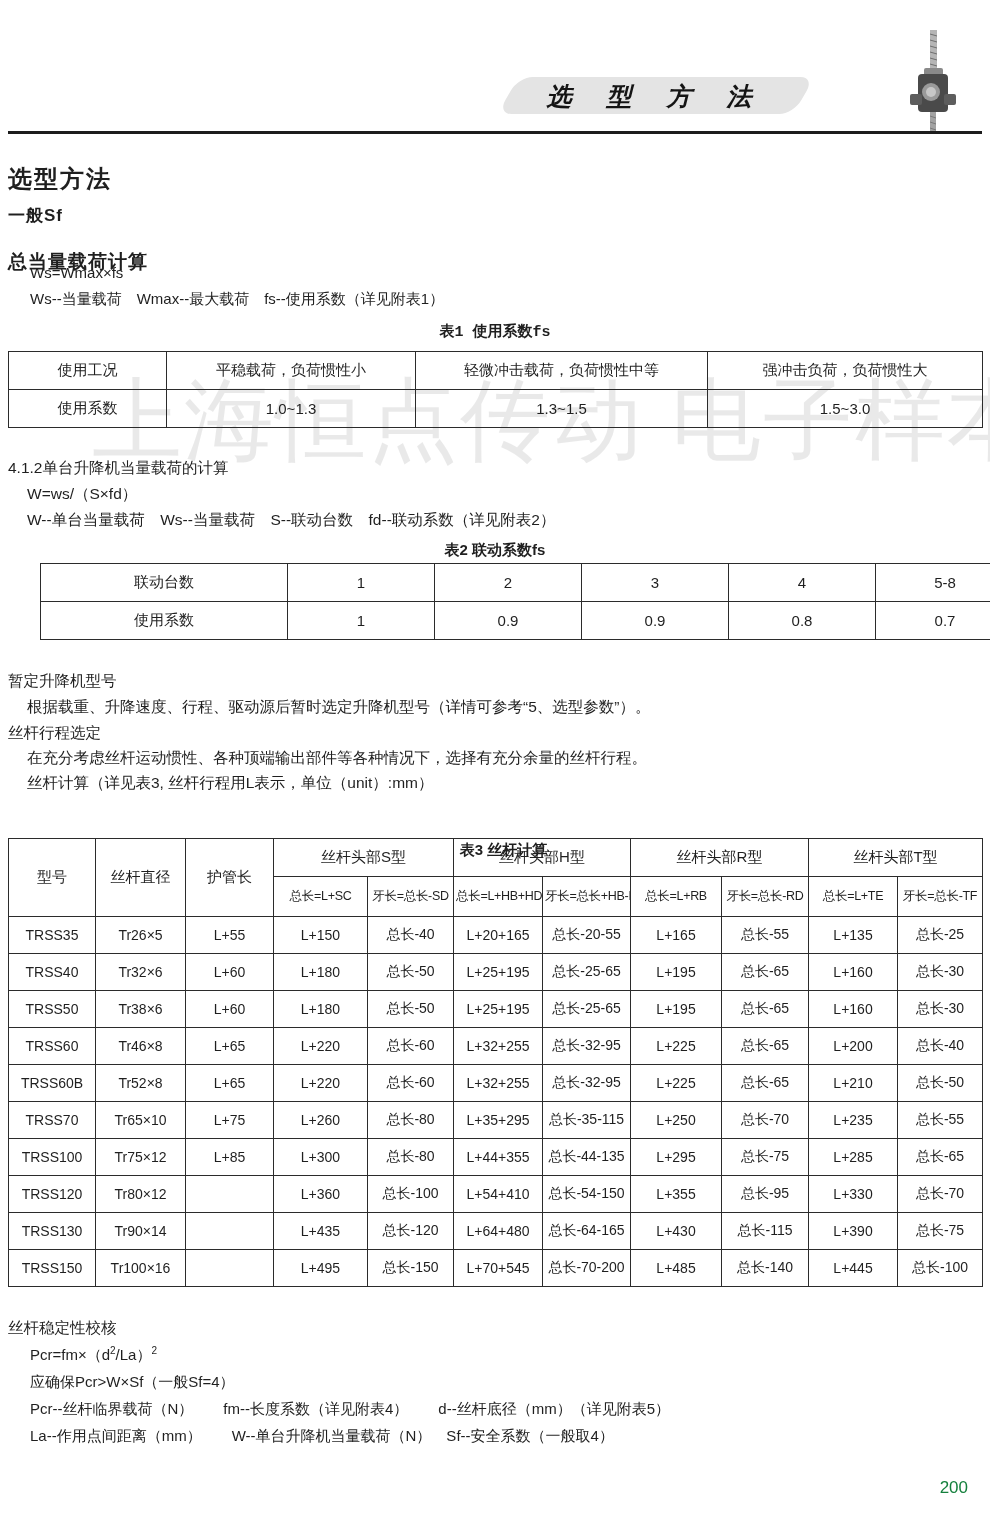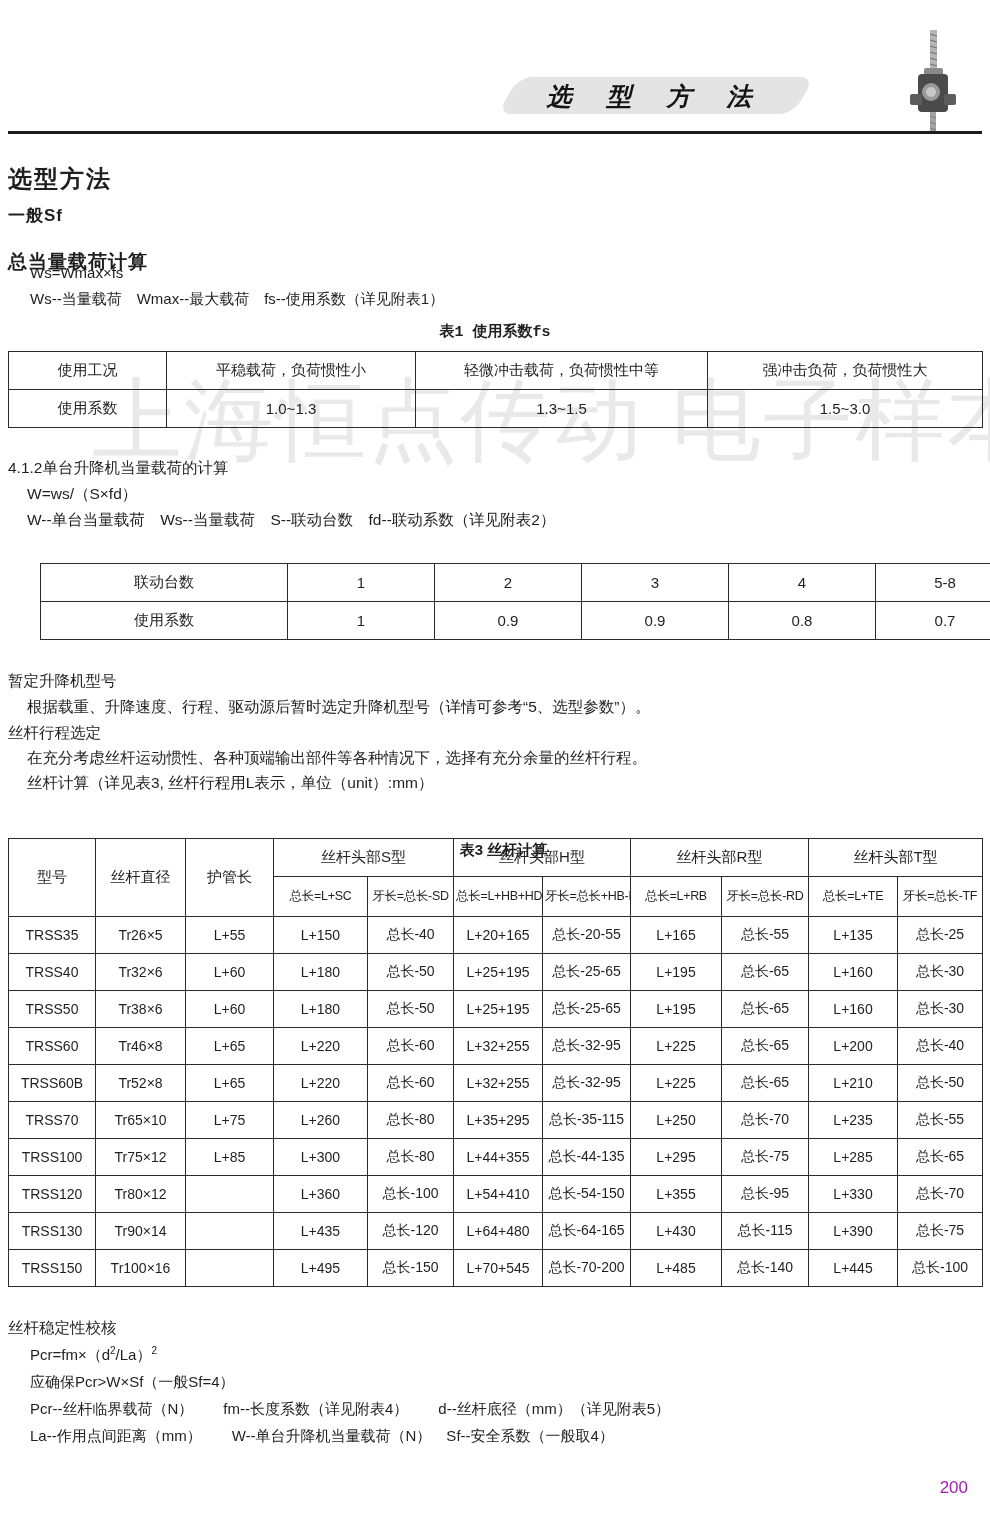--- a/index.html
+++ b/index.html
@@ -51,21 +51,21 @@
   .table3 th.span3 { font-size:15px; }
   .table3 td { height:37px; font-size:14px; }
 
   .stab-h  { position:absolute; left:8px;  top:1318px; font-size:15.5px; }
   .stab-f  { position:absolute; left:30px; top:1345px; font-size:15px; }
   .stab-f sup { font-size:10px; }
   .stab-l2 { position:absolute; left:30px; top:1373px; font-size:15px; }
   .stab-l3 { position:absolute; left:30px; top:1400px; font-size:15px; }
   .stab-l4 { position:absolute; left:30px; top:1427px; font-size:15px; }
 
-  .pageno { position:absolute; right:22px; top:1478px; font-size:17px; color:#a21caf; }
+  .pageno { position:absolute; right:22px; top:1478px; font-size:17px; color:#15803d; }
 </style>
 </head>
 <body>
 
 <div class="page">
 
   <div class="watermark">上海恒点传动 电子样本</div>
 
   <div class="content">
 
@@ -125,20 +125,21 @@
             <td>1.3~1.5</td>
             <td>1.5~3.0</td>
           </tr>
         </tbody>
     </table>
 
     <div class="notes-h1" style="top:458px">4.1.2单台升降机当量载荷的计算</div>
     <div class="notes-p1" style="top:484px">W=ws/（S×fd）</div>
     <div class="notes-p1" style="top:510px">W--单台当量载荷　Ws--当量载荷　S--联动台数　fd--联动系数（详见附表2）</div>
 
+    <div class="cap cap2">表2 联动系数fs</div>
     <table class="table2">
       <colgroup>
           <col style="width:247px">
           <col style="width:147px">
           <col style="width:147px">
           <col style="width:147px">
           <col style="width:147px">
           <col style="width:139px">
         </colgroup>
       <tbody>

